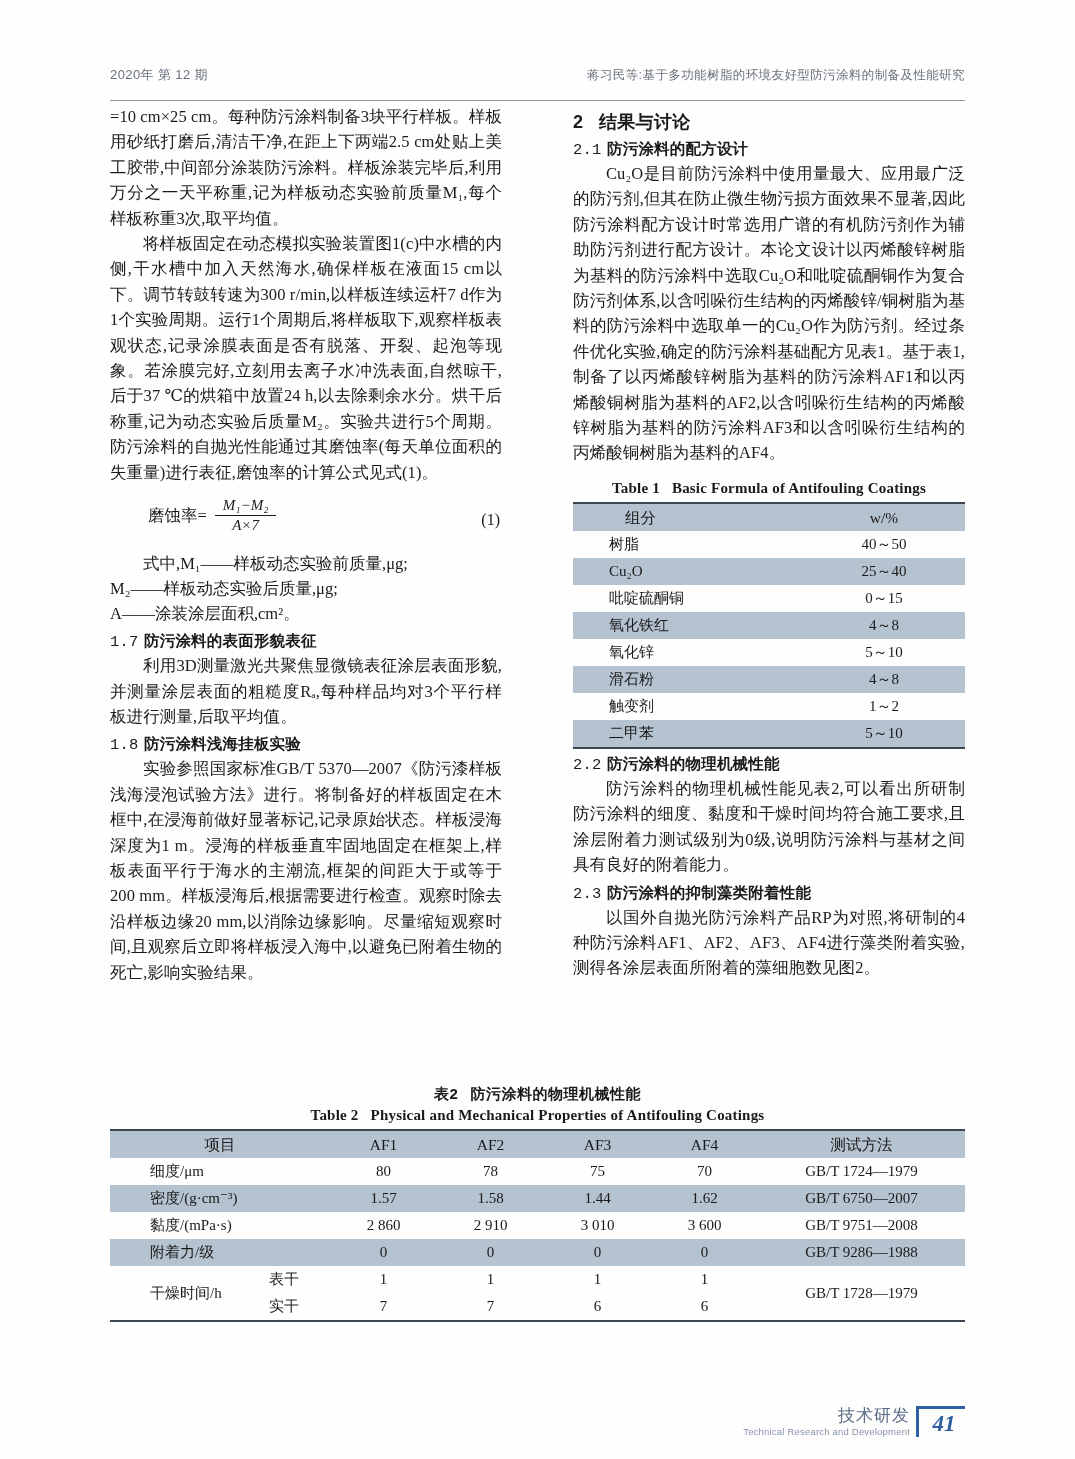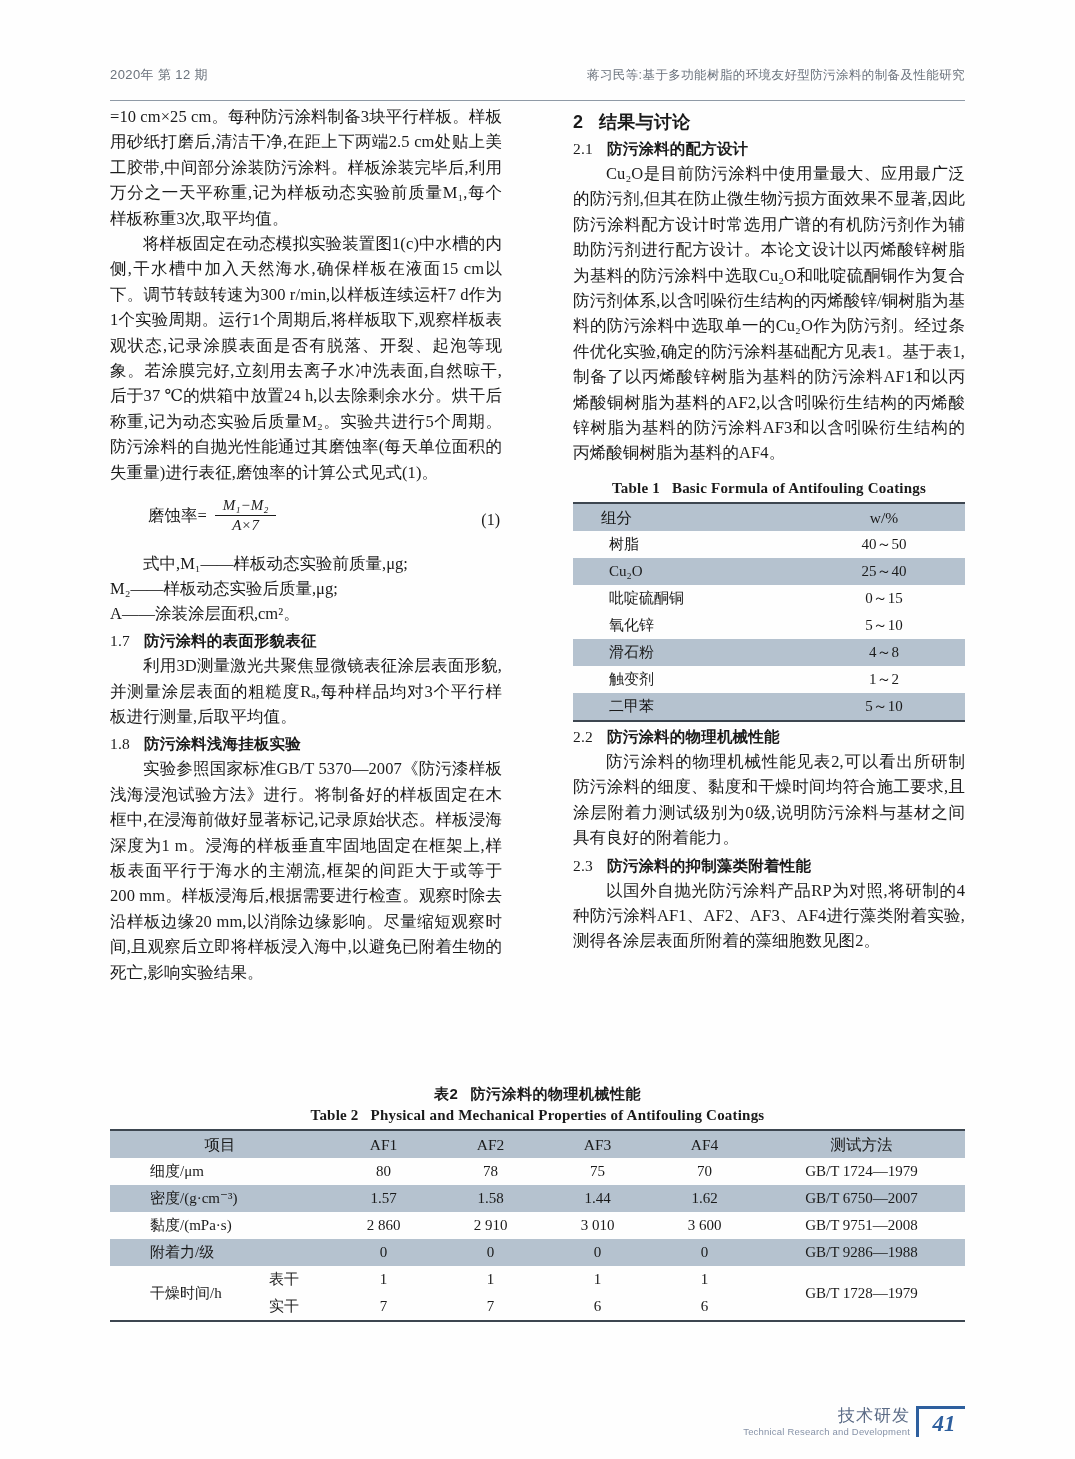--- a/index.html
+++ b/index.html
@@ -58,21 +58,21 @@
   h2.sec {
     margin: 6px 0 2px 0;
     font-family: "Liberation Sans", sans-serif;
     font-size: 18px;
     font-weight: bold;
     letter-spacing: 0.3px;
   }
   h2.sec .num { display: inline-block; min-width: 26px; font-weight: bold; }
   h3.subsec {
     margin: 5px 0 1px 0;
-    font-family: Liberation Serif, serif;
+    font-family: Liberation Mono, monospace;
     font-size: 15.5px;
     font-weight: bold;
     letter-spacing: 0.2px;
   }
   h3.subsec .num { display: inline-block; min-width: 34px; font-weight: normal; }
 
   
   .eqwrap {
     position: relative;
     margin: 8px 0 4px 0;
@@ -148,21 +148,21 @@
     background: #b5c2cf;
     font-size: 15.5px;
   }
   table.dt .toprule { border-top: 2.2px solid #3d4650; }
   table.dt .botrule { border-bottom: 2.2px solid #3d4650; }
   table.dt tbody tr.shade td { background: #b5c2cf; }
 
   
   #table1 { width: 392px; }
   #table1 td.comp { text-align: left; padding-left: 36px; }
-  #table1 th.comp { text-align: left; padding-left: 28px; }
+  #table1 th.comp { text-align: left; padding-left: 52px; }
   #table1 td.val, #table1 th.val { width: 150px; }
 
   
   .t2wrap {
     position: absolute;
     left: 110px;
     top: 1085px;
     width: 855px;
   }
   #table2 { width: 855px; font-size: 15px; }
@@ -288,20 +288,24 @@
           <td class="val">40～50</td>
         </tr>
         <tr class="shade">
           <td class="comp">Cu₂O</td>
           <td class="val">25～40</td>
         </tr>
         <tr>
           <td class="comp">吡啶硫酮铜</td>
           <td class="val">0～15</td>
         </tr>
+        <tr class="shade">
+          <td class="comp">氧化铁红</td>
+          <td class="val">4～8</td>
+        </tr>
         <tr>
           <td class="comp">氧化锌</td>
           <td class="val">5～10</td>
         </tr>
         <tr class="shade">
           <td class="comp">滑石粉</td>
           <td class="val">4～8</td>
         </tr>
         <tr>
           <td class="comp">触变剂</td>

